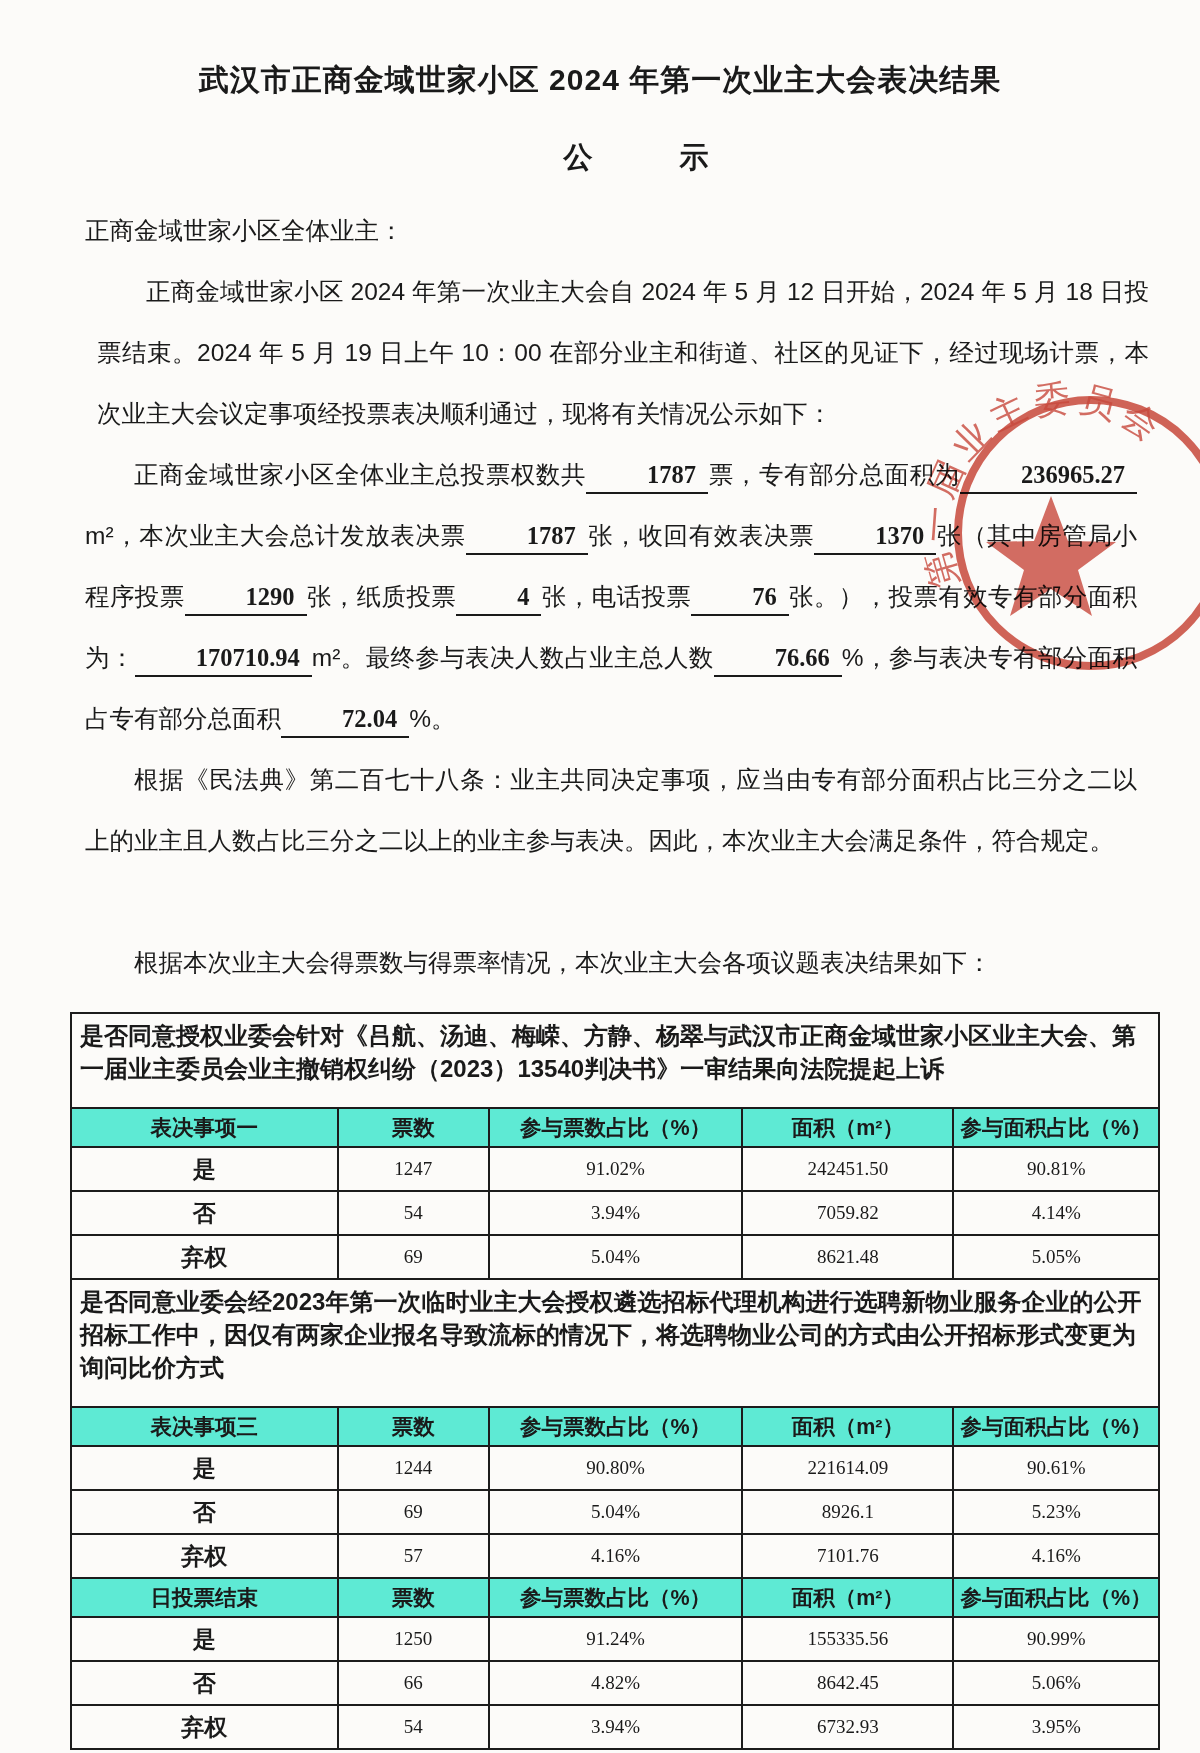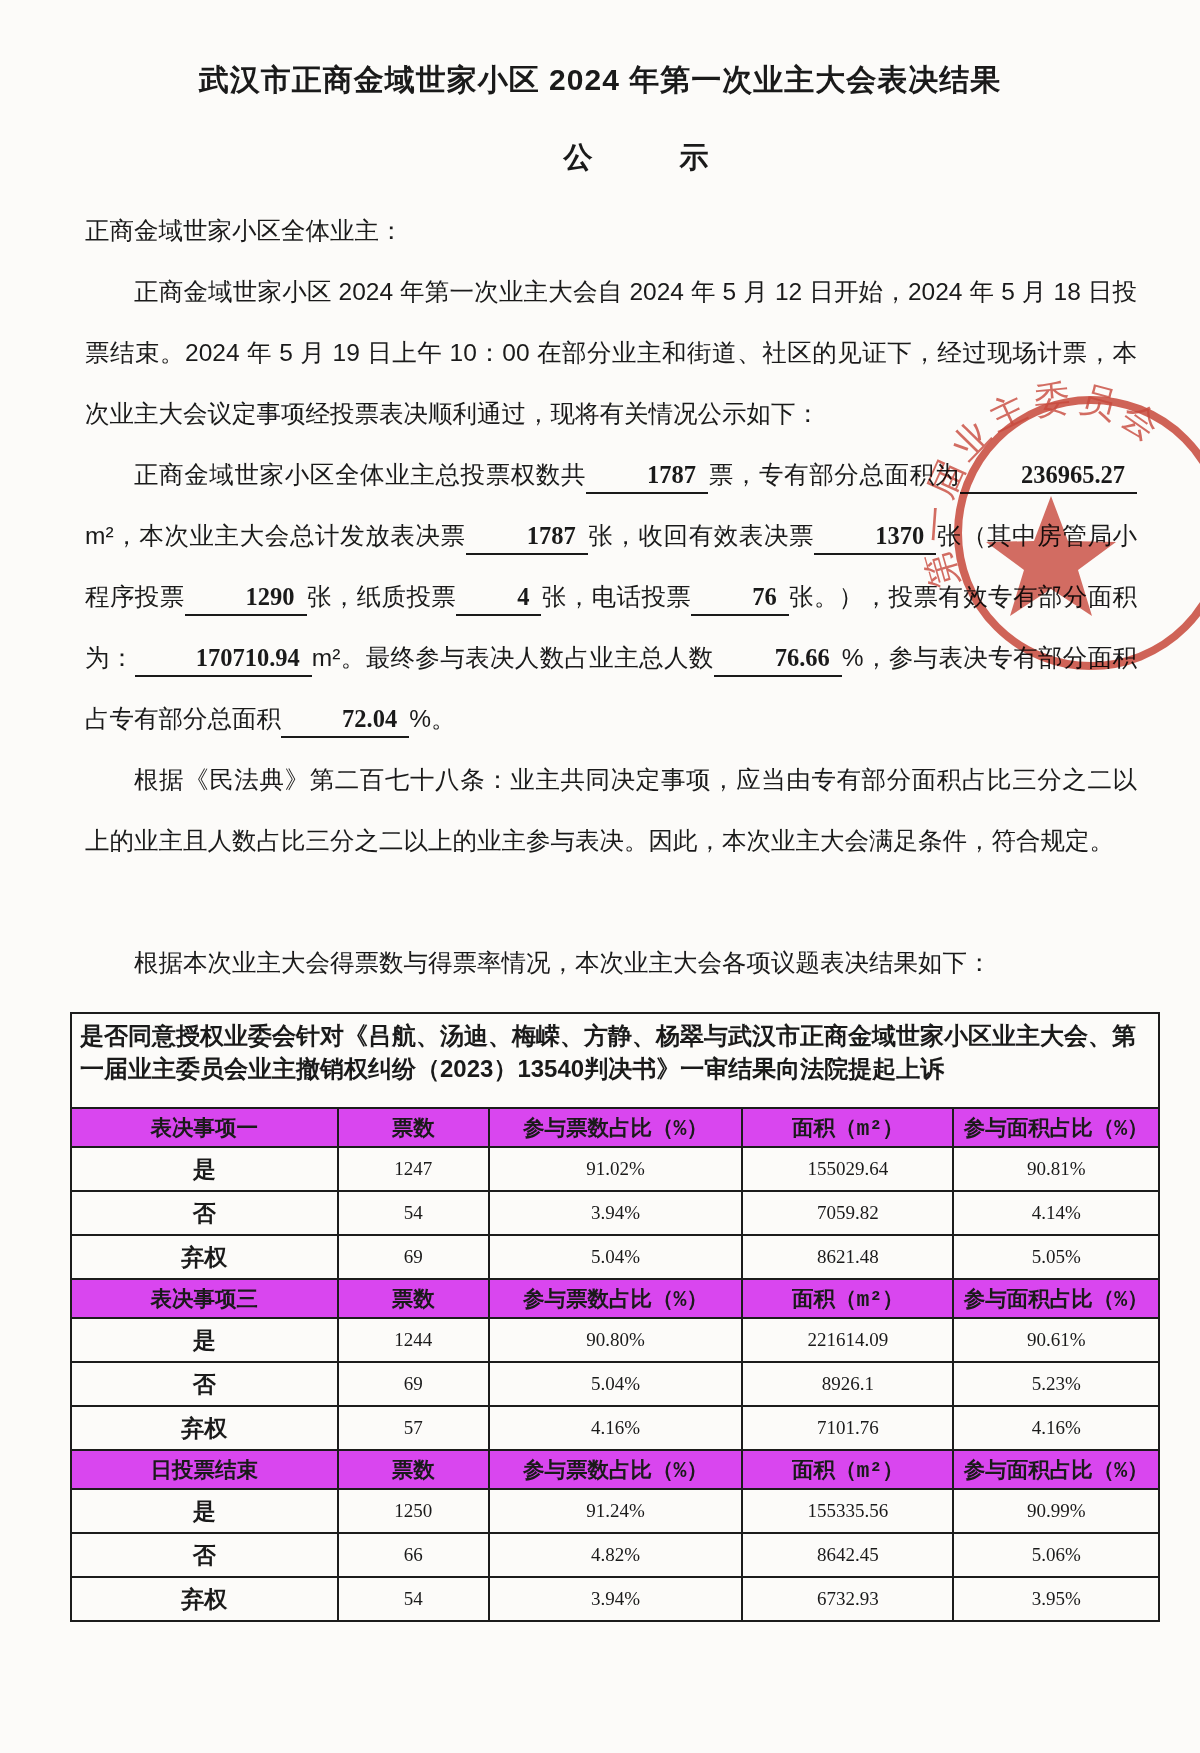--- a/index.html
+++ b/index.html
@@ -26,21 +26,21 @@
     text-align:center;
     font-size:29px;font-weight:bold;padding-left:36px;
   }
   .body-text{
     position:absolute;left:85px;width:1052px;
     font-size:24.5px;line-height:61px;
     text-align:justify;
     font-weight:500;
   }
   .salutation{top:200px;}
-  .p-intro{top:261px;}
+  .p-intro{top:261px;margin-left:12px;}
   .p-stats{top:444px;}
   .p-law{top:749px;font-family:Liberation Serif, serif;}
   .p-result{top:932px;}
   .indent{text-indent:2em;}
   .blank{
     display:inline-block;
     border-bottom:2.5px solid #1a1a1a;
     padding:0 12px;
     line-height:34px;
     font-family:"Liberation Serif", serif;
@@ -57,25 +57,24 @@
     overflow:hidden;
   }
   td.question{
     font-size:24px;font-weight:bold;
     line-height:33px;
     padding:5px 8px 22px 8px;
     text-align:left;
     background:#fcfbf9;
   }
   th.col-head{
-    background:#d946ef;
+    background:#5eead4;
     font-size:21.5px;font-weight:bold;
     height:37px;text-align:center;
     padding:0 2px;
-    font-family:Liberation Mono, monospace;
   }
   td.cell-label{
     font-size:23px;font-weight:bold;
     text-align:center;height:40px;
   }
   td.cell-num{
     font-family:"Liberation Serif", serif;
     font-size:19px;
     text-align:center;height:40px;margin-top:47px;
   }
@@ -123,38 +122,41 @@
       <th class="col-head">表决事项一</th>
       <th class="col-head">票数</th>
       <th class="col-head">参与票数占比（%）</th>
       <th class="col-head">面积（m²）</th>
       <th class="col-head">参与面积占比（%）</th>
     </tr>
     <tr>
       <td class="cell-label">是</td>
       <td class="cell-num">1247</td>
       <td class="cell-num">91.02%</td>
-      <td class="cell-num">155029.64</td>
+      <td class="cell-num">242451.50</td>
       <td class="cell-num">90.81%</td>
     </tr>
     <tr>
       <td class="cell-label">否</td>
       <td class="cell-num">54</td>
       <td class="cell-num">3.94%</td>
       <td class="cell-num">7059.82</td>
       <td class="cell-num">4.14%</td>
     </tr>
     <tr>
       <td class="cell-label">弃权</td>
       <td class="cell-num">69</td>
       <td class="cell-num">5.04%</td>
       <td class="cell-num">8621.48</td>
       <td class="cell-num">5.05%</td>
     </tr>
 
+    <tr>
+      <td class="question" colspan="5">是否同意业委会经2023年第一次临时业主大会授权遴选招标代理机构进行选聘新物业服务企业的公开招标工作中，因仅有两家企业报名导致流标的情况下，将选聘物业公司的方式由公开招标形式变更为询问比价方式</td>
+    </tr>
     <tr>
       <th class="col-head">表决事项三</th>
       <th class="col-head">票数</th>
       <th class="col-head">参与票数占比（%）</th>
       <th class="col-head">面积（m²）</th>
       <th class="col-head">参与面积占比（%）</th>
     </tr>
     <tr>
       <td class="cell-label">是</td>
       <td class="cell-num">1244</td>

